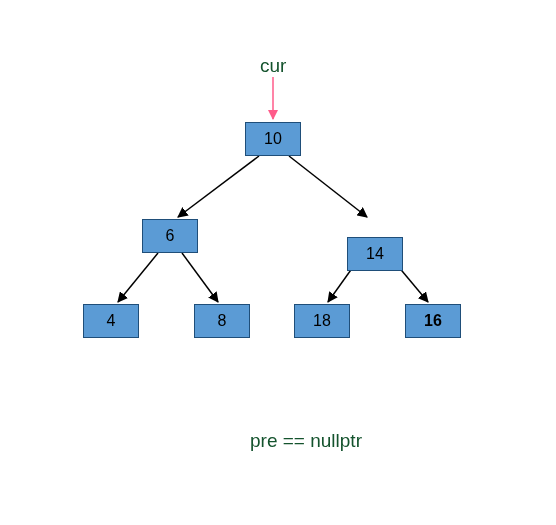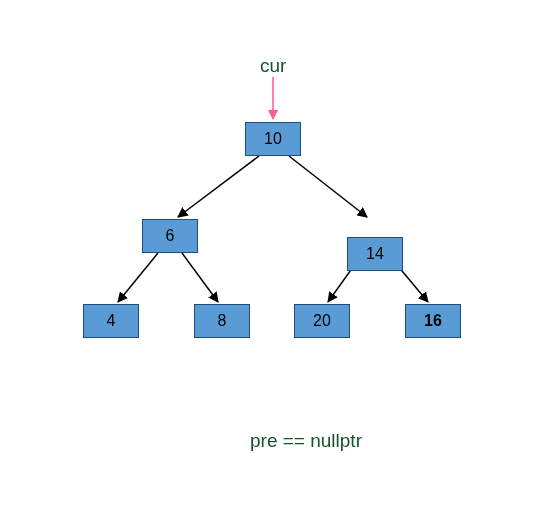--- a/index.html
+++ b/index.html
@@ -38,18 +38,18 @@
     <line x1="363" y1="253" x2="328" y2="302" stroke="#000" stroke-width="1.5" marker-end="url(#ah)"></line>
 
     <line x1="387" y1="253" x2="428" y2="302" stroke="#000" stroke-width="1.5" marker-end="url(#ah)"></line>
   </svg>
 
   <div class="node" style="left:245px;top:122px;">10</div>
   <div class="node" style="left:142px;top:219px;">6</div>
   <div class="node" style="left:347px;top:219px;margin-top:18px;">14</div>
   <div class="node" style="left:83px; top:304px;">4</div>
   <div class="node" style="left:194px;top:304px;">8</div>
-  <div class="node" style="left:294px;top:304px;">20</div>
+  <div class="node" style="left:294px;top:304px;">18</div>
   <div class="node" style="left:405px;top:304px;font-weight:bold;">16</div>
 
   <div class="label" style="left:218px;top:430px;margin-left:32px;">pre == nullptr</div>
 
 </div>
 
 </body></html>

